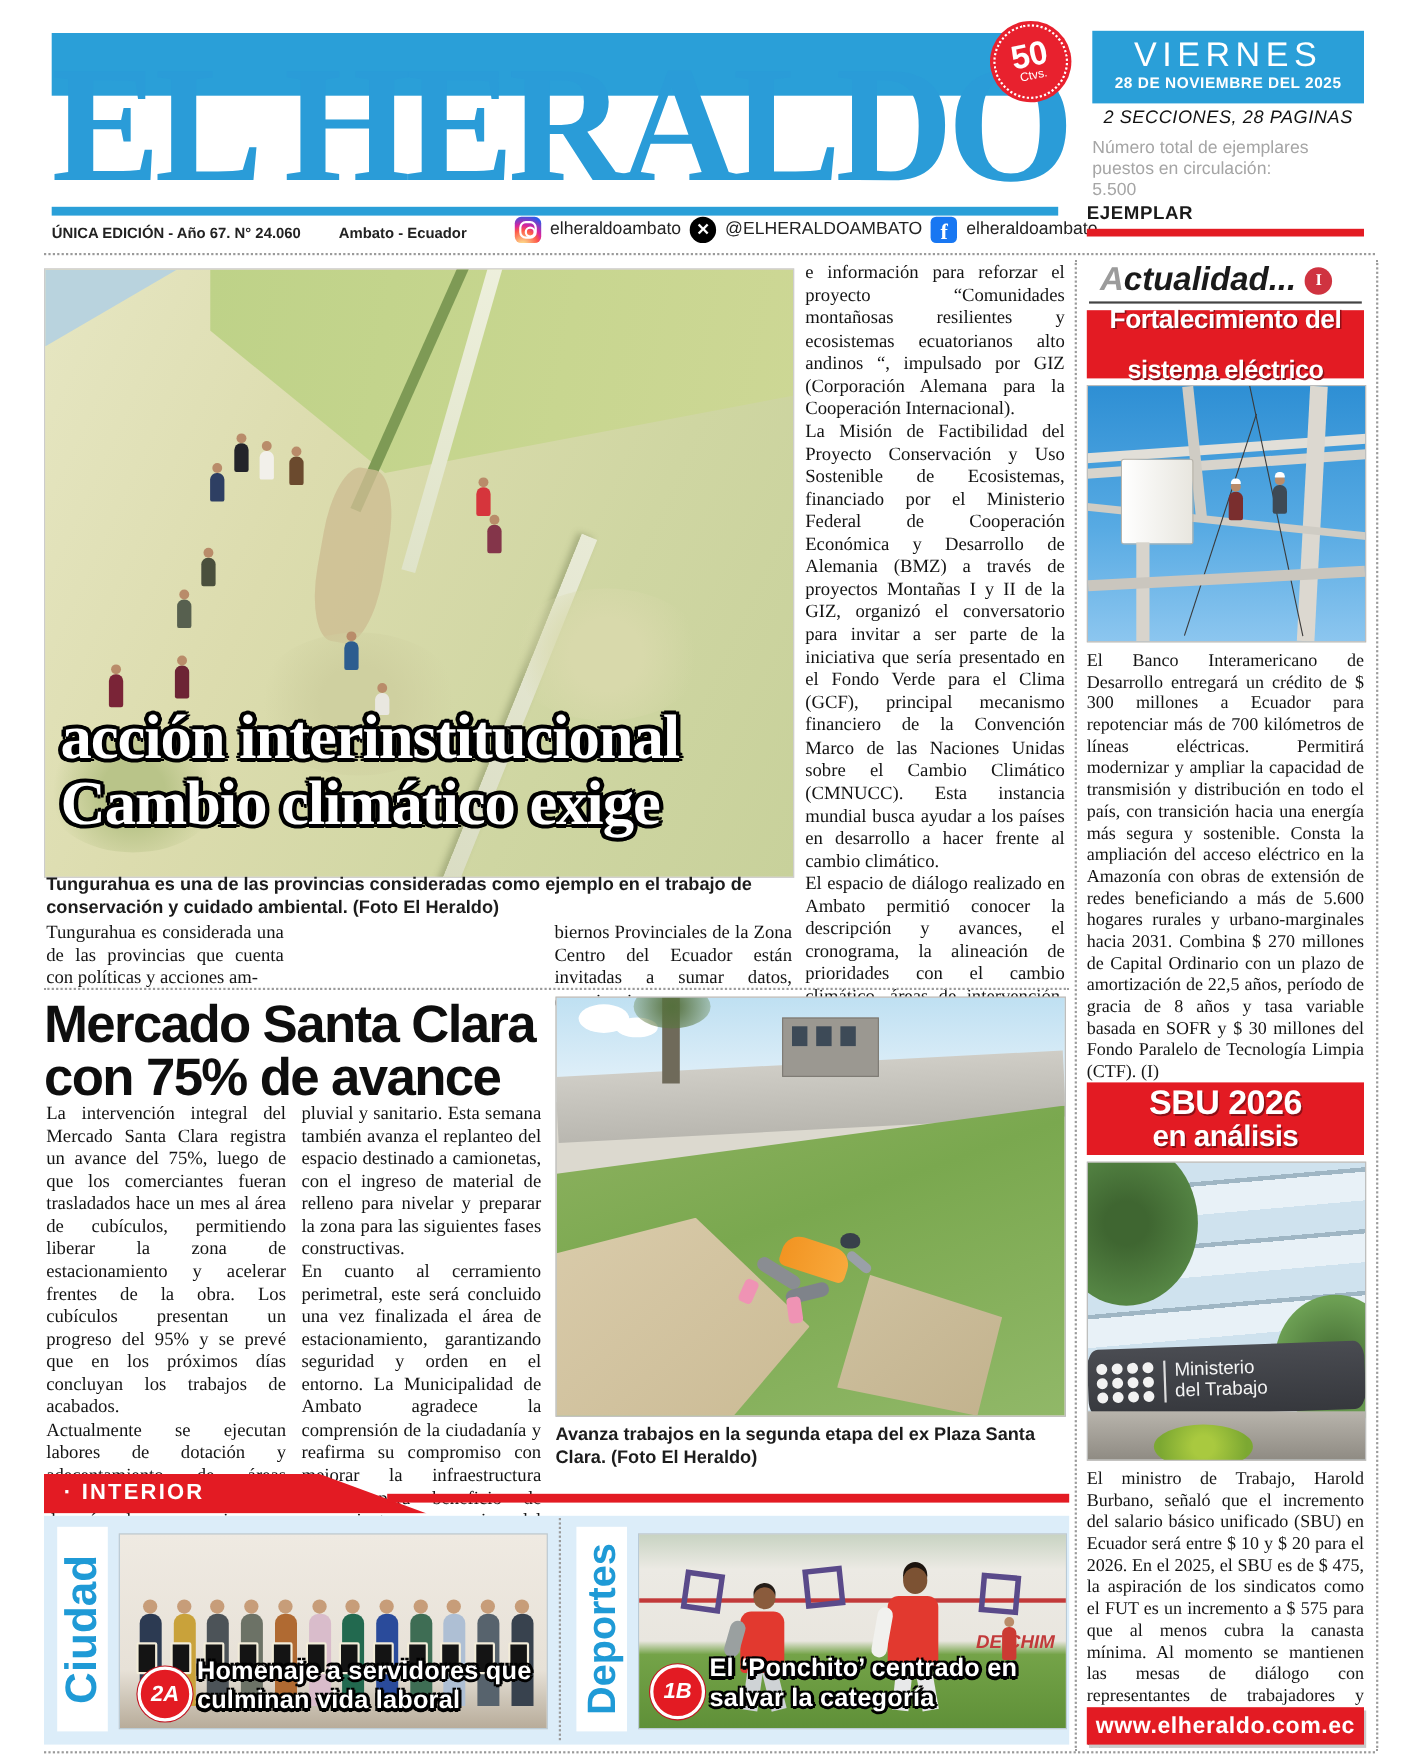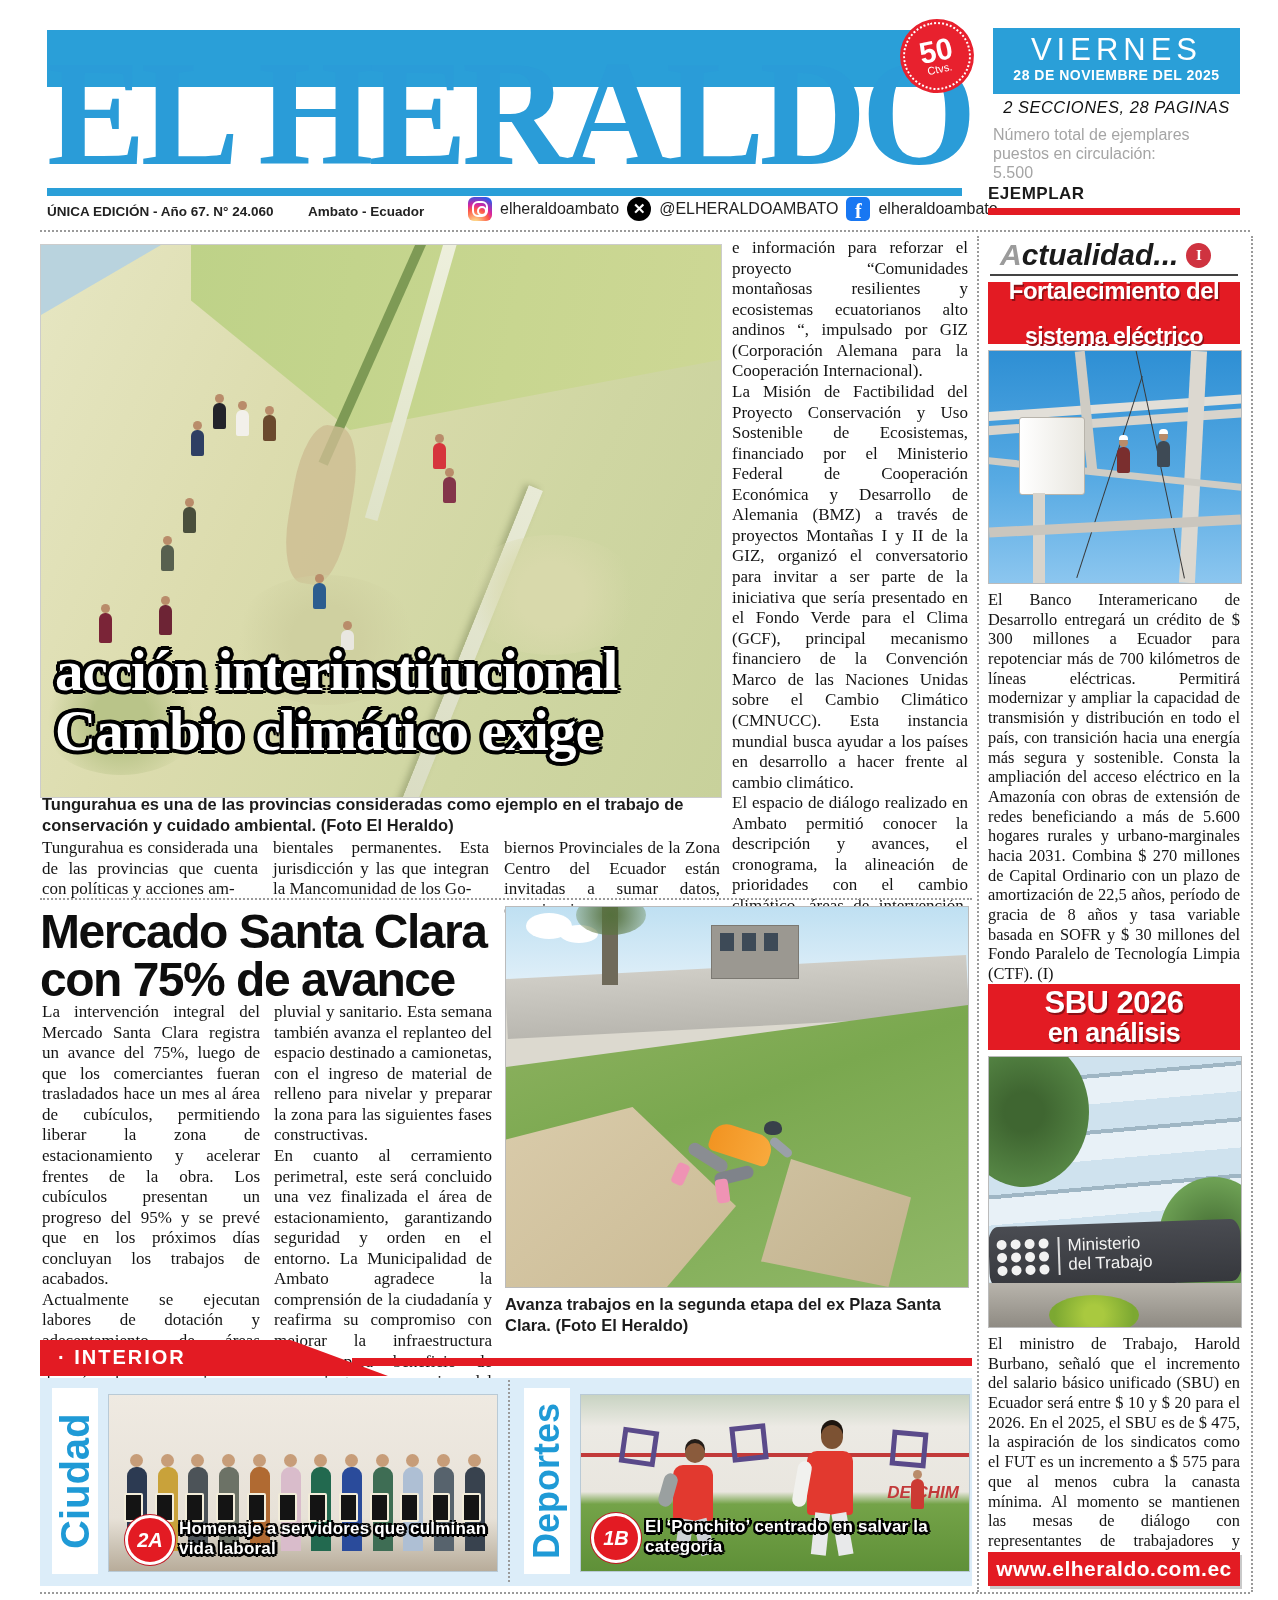--- a/index.html
+++ b/index.html
@@ -61,21 +61,21 @@
   .mkt-head{font-size:48px;font-weight:900;letter-spacing:-1.5px;line-height:1.0;color:#0e0e0e;}
   
   .int-tab{background:#e31b23;clip-path:polygon(0 0,72% 0,100% 100%,0 100%);}
   .int-label{color:#fff;font-weight:bold;font-size:20px;letter-spacing:2px;}
   .int-band{background:#dcedf9;}
   .vlabel{writing-mode:vertical-rl;transform:rotate(180deg);color:#1f9ad6;font-weight:bold;
     text-align:center;background:#fff;display:flex;align-items:center;justify-content:center;}
   .pgbadge{width:44px;height:44px;border-radius:50%;background:#e31b23;color:#fff;border:3px solid #fff;
     box-shadow:0 0 0 1px #c21420;display:flex;align-items:center;justify-content:center;
     font-weight:900;font-style:italic;font-size:20px;z-index:5;}
-  .photo-cap{color:#fff;font-weight:bold;font-size:17px;letter-spacing:.2px;z-index:5;
+  .photo-cap{color:#fff;font-weight:bold;font-size:23px;letter-spacing:.2px;z-index:5;
     text-shadow:-2px -2px 0 #000,2px -2px 0 #000,-2px 2px 0 #000,2px 2px 0 #000,0 3px 0 #000,3px 0 0 #000;}
   
   .pfig{position:absolute;width:13px;height:26px;border-radius:6px 6px 2px 2px;}
   .pfig:before{content:"";position:absolute;top:-9px;left:2px;width:9px;height:9px;border-radius:50%;background:#b98c6a;}
   .cpeople{position:absolute;left:18px;right:12px;bottom:20px;display:flex;justify-content:space-between;}
   .cperson{position:relative;width:20px;height:84px;border-radius:9px 9px 0 0;}
   .cperson:before{content:"";position:absolute;top:-13px;left:3px;width:13px;height:13px;border-radius:50%;background:#c79d79;}
   .cperson:after{content:"";position:absolute;top:26px;left:-3px;width:15px;height:25px;background:#141414;border:2px solid #f2ecd9;border-radius:2px;}
   .player-torso{position:absolute;border-radius:10px 10px 4px 4px;background:#e2392f;}
   .sign-dots{display:grid;grid-template-columns:repeat(4,11px);grid-gap:3px;}
@@ -219,21 +219,20 @@
 
   <div class="abs bodytext" style="left:732px;top:238px;width:236px;">
     <div>e información para reforzar el proyecto “Comunidades montañosas resilientes y ecosistemas ecuatorianos alto andinos “, impulsado por GIZ (Corporación Alemana para la Cooperación Internacional).</div>
     <div>La Misión de Factibilidad del Proyecto Conservación y Uso Sostenible de Ecosistemas, financiado por el Ministerio Federal de Cooperación Económica y Desarrollo de Alemania (BMZ) a través de proyectos Montañas I y II de la GIZ, organizó el conversatorio para invitar a ser parte de la iniciativa que sería presentado en el Fondo Verde para el Clima (GCF), principal mecanismo financiero de la Convención Marco de las Naciones Unidas sobre el Cambio Climático (CMNUCC). Esta instancia mundial busca ayudar a los países en desarrollo a hacer frente al cambio climático.</div>
     <div>El espacio de diálogo realizado en Ambato permitió conocer la descripción y avances, el cronograma, la alineación de prioridades con el cambio climático, áreas de intervención, análisis de prioridad para la adaptación al cambio climático, entre otros aspectos.  (I)</div>
   </div>
 
   <div class="abs capt" style="left:42px;top:794px;width:678px;">Tungurahua es una de las provincias consideradas como ejemplo en el trabajo de conservación y cuidado ambiental. (Foto El Heraldo)</div>
 
   <div class="abs bodytext" style="left:42px;top:838px;width:216px;">Tungurahua es considerada una de las provincias que cuenta con políticas y acciones am-</div>
-  <div class="abs bodytext" style="left:273px;top:838px;width:216px;">bientales permanentes. Esta jurisdicción y las que integran la Mancomunidad de los Go-</div>
   <div class="abs bodytext" style="left:504px;top:838px;width:216px;">biernos Provinciales de la Zona Centro del Ecuador están invitadas a sumar datos, experiencias</div>
 
   <div class="abs hdot" style="left:40px;top:898px;width:932px;"></div>
 
   <div class="abs mkt-head" style="left:40px;top:908px;width:460px;">
     <span style="display:block;">Mercado Santa Clara</span>
     <span style="display:block;">con 75% de avance</span>
   </div>
   <div class="abs bodytext" style="left:42px;top:1002px;width:218px;">
     <div>La intervención integral del Mercado Santa Clara registra un avance del 75%, luego de que los comerciantes fueran trasladados hace un mes al área de cubículos, permitiendo liberar la zona de estacionamiento y acelerar frentes de la obra. Los cubículos presentan un progreso del 95% y se prevé que en los próximos días concluyan los trabajos de acabados.</div>

